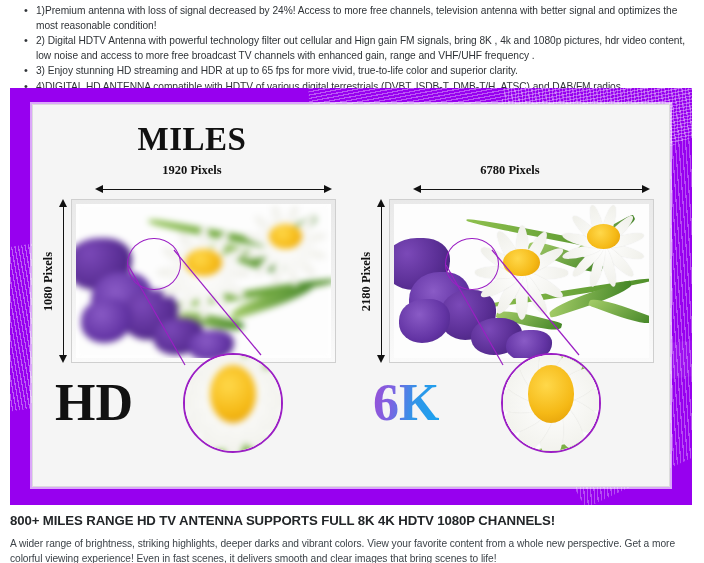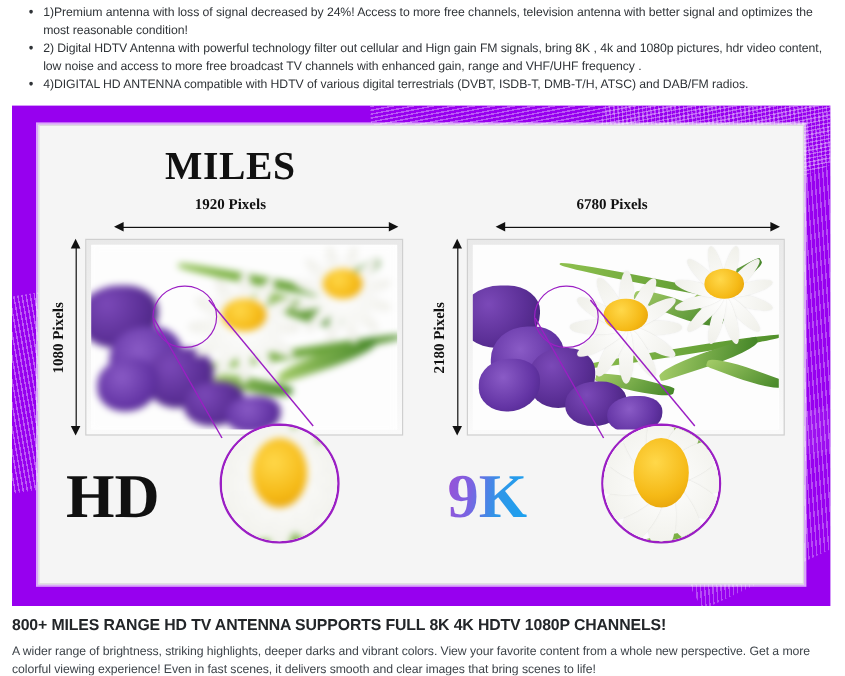--- a/index.html
+++ b/index.html
@@ -191,21 +191,21 @@
     border: 2px solid #9b1fc4; overflow: hidden;
     background: #fff;
   }
   .magnifier .zoomwrap {
     position: absolute; width: 340%; height: 340%; left: -120%; top: -105%;
   }
   .mag-lines { position: absolute; inset: 0; pointer-events: none; }
 
   
   .res-label {
-    position: absolute; left: 22px; top: 284px;
+    position: absolute; left: 22px; top: 272px;
     font-family: "Liberation Serif", serif;
     font-weight: bold; font-size: 52px;
     line-height: 1;
   }
   .res-hd { color: #111; }
   .res-4k {
     background: linear-gradient(100deg, #9b4fd6 0%, #7b63e2 30%, #2f96e8 62%, #1aa3f0 100%);
     -webkit-background-clip: text; background-clip: text;
     -webkit-text-fill-color: transparent; color: transparent;
   }
@@ -224,20 +224,21 @@
 </style>
 </head>
 <body>
 
 <div class="page">
 
   <div class="bullets">
     <ul>
       <li>1)Premium antenna with loss of signal decreased by 24%! Access to more free channels, television antenna with better signal and optimizes the most reasonable condition!</li>
       <li>2) Digital HDTV Antenna with powerful technology filter out cellular and Hign gain FM signals, bring 8K , 4k and 1080p pictures, hdr video content, low noise and access to more free broadcast TV channels with enhanced gain, range and VHF/UHF frequency .</li>
+      <li>3) Enjoy stunning HD streaming and HDR at up to 65 fps for more vivid, true-to-life color and superior clarity.</li>
       <li>4)DIGITAL HD ANTENNA compatible with HDTV of various digital terrestrials (DVBT, ISDB-T, DMB-T/H, ATSC) and DAB/FM radios.</li>
     </ul>
   </div>
 
   <div class="banner">
     <div class="wave wave-a"></div>
     <div class="wave wave-b"></div>
     <div class="wave wave-c"></div>
     <div class="wave wave-d"></div>
 
@@ -444,21 +445,21 @@
                   <div class="pet" style="transform:rotate(240deg)"></div>
                   <div class="pet" style="transform:rotate(270deg)"></div>
                   <div class="pet" style="transform:rotate(300deg)"></div>
                   <div class="pet" style="transform:rotate(330deg)"></div>
                   <div class="core"></div>
                 </div>
               </div>
             </div>
           </div>
 
-          <div class="res-label res-4k">9K</div>
+          <div class="res-label res-4k">6K</div>
         </div>
 
       </div>
     </div>
   </div>
 
   <div class="footer">
     <h2>800+ MILES RANGE HD TV ANTENNA SUPPORTS FULL 8K 4K HDTV 1080P CHANNELS!</h2>
     <p>A wider range of brightness, striking highlights, deeper darks and vibrant colors. View your favorite content from a whole new perspective. Get a more colorful viewing experience! Even in fast scenes, it delivers smooth and clear images that bring scenes to life!</p>
   </div>

